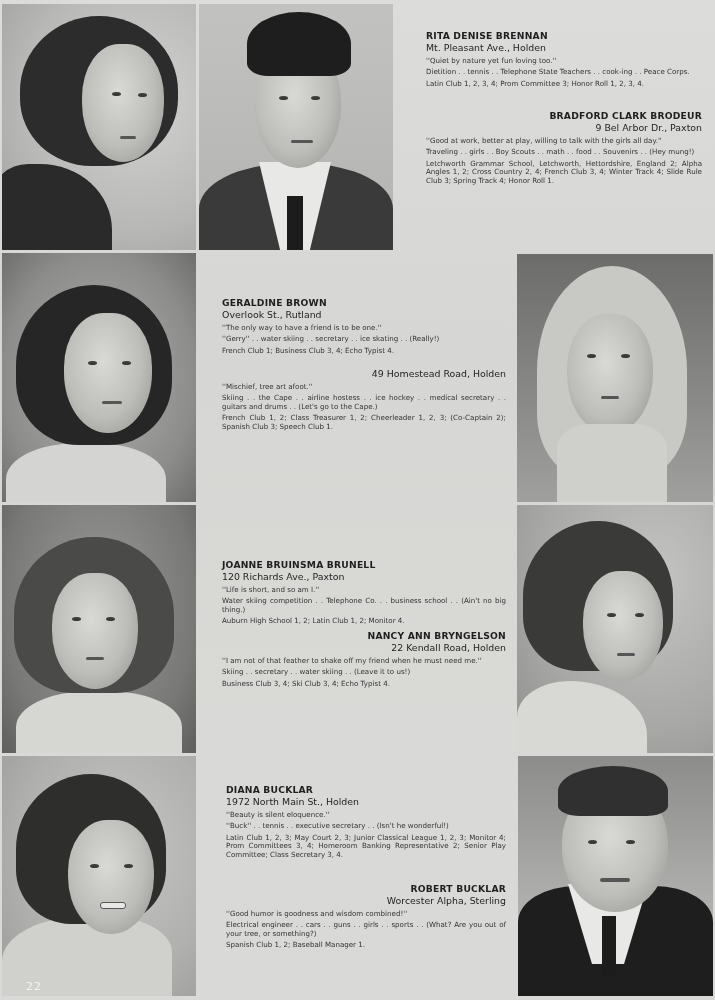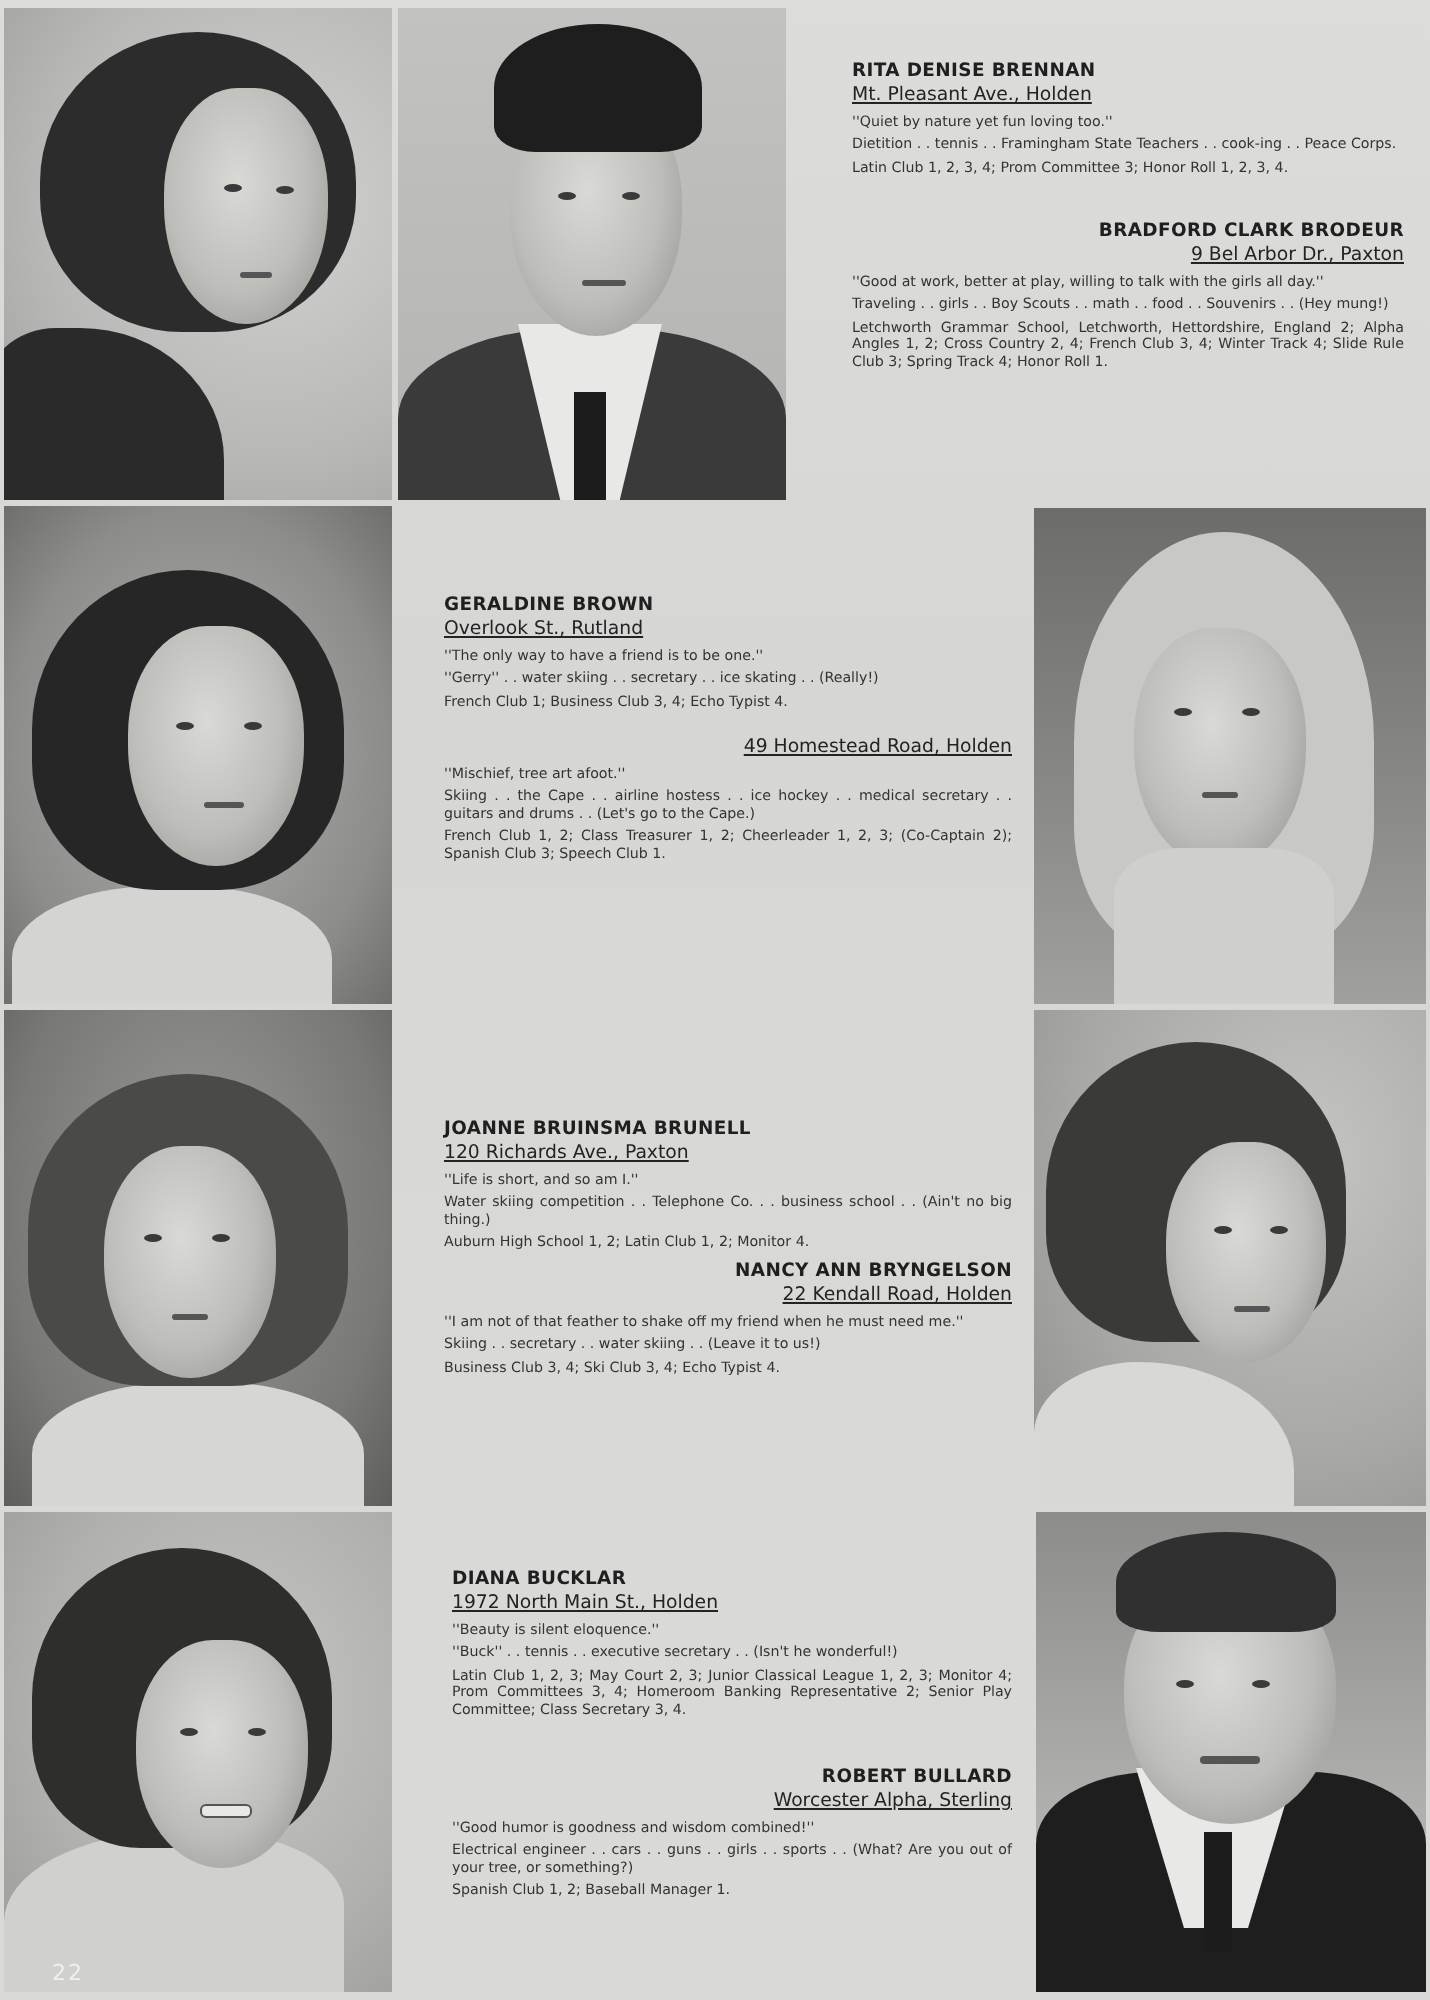--- a/index.html
+++ b/index.html
@@ -13,21 +13,21 @@
   .photo .face{position:absolute;border-radius:45% 45% 50% 50%;background:radial-gradient(ellipse at 45% 40%,#d9d9d6 0%,#bdbdba 55%,#8f8f8c 100%);}
   .photo .body{position:absolute;border-radius:45% 45% 0 0;}
   .photo .eye{position:absolute;width:9px;height:4px;border-radius:50%;background:#3a3a3a;}
   .photo .mouth{position:absolute;height:3px;border-radius:3px;background:#555;}
   .photo .collar{position:absolute;background:#e8e8e6;}
   .photo .tie{position:absolute;background:#1c1c1c;}
   .page-num{position:absolute;left:26px;top:980px;font-size:11px;font-weight:normal;color:#f0f0f0;letter-spacing:1px;}
 
   .bio{position:absolute;font-size:7.1px;line-height:8.4px;color:#333;}
   .bio .name{font-size:9.2px;font-weight:bold;letter-spacing:0.2px;color:#1f1f1f;line-height:12px;}
-  .bio .addr{font-size:9.4px;line-height:12px;color:#232323;margin-bottom:3px;text-decoration:underline;}
+  .bio .addr{font-size:9.4px;line-height:12px;color:#232323;margin-bottom:3px;}
   .bio .quote{margin-bottom:3px;}
   .bio .act{margin-bottom:3px;text-align:justify;}
   .bio .clubs{text-align:justify;}
   .bio.right .name,.bio.right .addr{text-align:right;}
 </style>
 </head>
 <body>
 
 <div class="page">
 
@@ -50,21 +50,21 @@
     <div class="hair" style="left:48px;top:8px;width:104px;height:64px;background:#1e1e1e;border-radius:50% 50% 20% 20%;"></div>
     <div class="eye" style="left:80px;top:92px;"></div>
     <div class="eye" style="left:112px;top:92px;"></div>
     <div class="mouth" style="left:92px;top:136px;width:22px;"></div>
   </div>
 
   <div class="bio" style="left:426px;top:30px;width:276px;">
     <div class="name">RITA DENISE BRENNAN</div>
     <div class="addr">Mt. Pleasant Ave., Holden</div>
     <div class="quote">''Quiet by nature yet fun loving too.''</div>
-    <div class="act">Dietition . . tennis . . Framingham State Teachers . . cook-ing . . Peace Corps.</div>
+    <div class="act">Dietition . . tennis . . Telephone State Teachers . . cook-ing . . Peace Corps.</div>
     <div class="clubs">Latin Club 1, 2, 3, 4; Prom Committee 3; Honor Roll 1, 2, 3, 4.</div>
   </div>
 
   <div class="bio right" style="left:426px;top:110px;width:276px;">
     <div class="name">BRADFORD CLARK BRODEUR</div>
     <div class="addr">9 Bel Arbor Dr., Paxton</div>
     <div class="quote">''Good at work, better at play, willing to talk with the girls all day.''</div>
     <div class="act">Traveling . . girls . . Boy Scouts . . math . . food . . Souvenirs . . (Hey mung!)</div>
     <div class="clubs">Letchworth Grammar School, Letchworth, Hettordshire, England 2; Alpha Angles 1, 2; Cross Country 2, 4; French Club 3, 4; Winter Track 4; Slide Rule Club 3; Spring Track 4; Honor Roll 1.</div>
   </div>
@@ -165,20 +165,20 @@
 
   <div class="bio" style="left:226px;top:784px;width:280px;">
     <div class="name">DIANA BUCKLAR</div>
     <div class="addr">1972 North Main St., Holden</div>
     <div class="quote">''Beauty is silent eloquence.''</div>
     <div class="act">''Buck'' . . tennis . . executive secretary . . (Isn't he wonderful!)</div>
     <div class="clubs">Latin Club 1, 2, 3; May Court 2, 3; Junior Classical League 1, 2, 3; Monitor 4; Prom Committees 3, 4; Homeroom Banking Representative 2; Senior Play Committee; Class Secretary 3, 4.</div>
   </div>
 
   <div class="bio right" style="left:226px;top:883px;width:280px;">
-    <div class="name">ROBERT BULLARD</div>
+    <div class="name">ROBERT BUCKLAR</div>
     <div class="addr">Worcester Alpha, Sterling</div>
     <div class="quote">''Good humor is goodness and wisdom combined!''</div>
     <div class="act">Electrical engineer . . cars . . guns . . girls . . sports . . (What? Are you out of your tree, or something?)</div>
     <div class="clubs">Spanish Club 1, 2; Baseball Manager 1.</div>
   </div>
 
 </div>
 
 </body></html>

